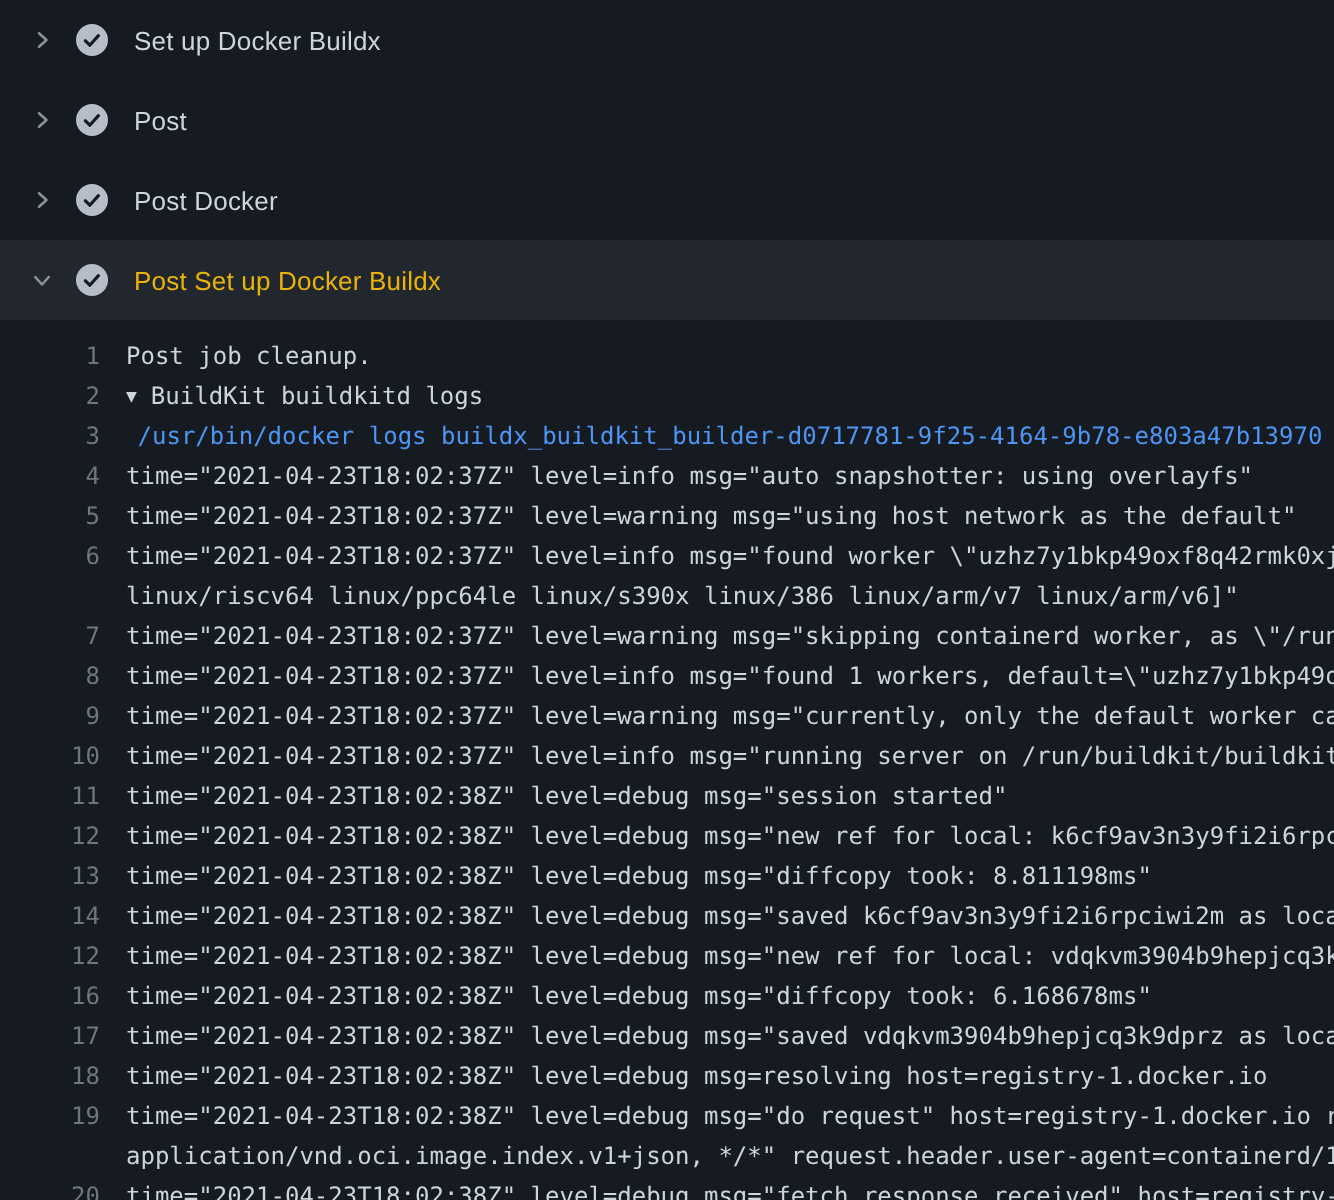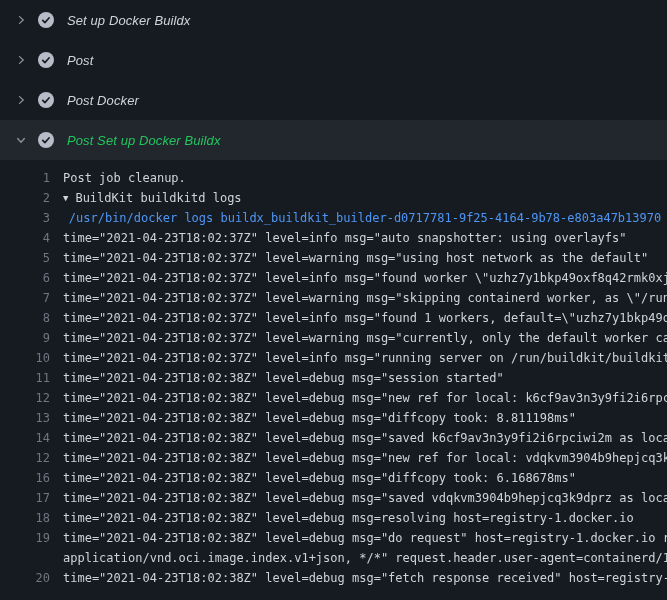--- a/index.html
+++ b/index.html
@@ -12,27 +12,27 @@
   body{background:var(--bg);}
   .screen{
     width:667px;height:600px;overflow:hidden;background:var(--bg);
     font-family:"Liberation Sans",sans-serif;
   }
   .step{
     height:40px;display:flex;align-items:center;
     padding:0 16px 0 13px;cursor:pointer;color:var(--text);
   }
   .step.active{background:var(--bg-active);}
-  .step.active .step-label{color:#22c55e;}
+  .step.active .step-label{color:#eab308;}
   .chev{width:16px;height:16px;display:flex;align-items:center;justify-content:center;color:var(--chevron);flex:none;}
   .chev svg{display:block;}
   .chev.down svg{transform:rotate(90deg);}
   .check{margin-left:9px;width:16px;height:16px;display:flex;align-items:center;color:var(--check);flex:none;}
   .check svg{display:block;}
-  .step-label{margin-left:13px;font-size:13px;letter-spacing:.1px;font-style:italic;}
+  .step-label{margin-left:13px;font-size:13px;letter-spacing:.1px;}
   .log{
     font-family:"DejaVu Sans Mono","Liberation Mono",monospace;
     font-size:12px;line-height:20px;padding-top:8px;color:var(--log-text);
   }
   .log-row{display:flex;height:20px;align-items:baseline;}
   .ln{flex:0 0 50px;text-align:right;color:var(--line-number);cursor:pointer;user-select:none;}
   .lt{margin-left:13px;white-space:pre;overflow:hidden;flex:1;}
   .lt.cmd{color:var(--command-blue);text-align:center;}
   .tri{display:inline-block;font-size:9px;margin-right:7px;transform:translateY(-1px);}
 </style>
@@ -125,20 +125,24 @@
   <div class="log-row">
     <span class="ln">5</span>
     <span class="lt"><span>time="2021-04-23T18:02:37Z" level=warning msg="using host network as the default"</span></span>
   </div>
 
   <div class="log-row">
     <span class="ln">6</span>
     <span class="lt"><span>time="2021-04-23T18:02:37Z" level=info msg="found worker \"uzhz7y1bkp49oxf8q42rmk0xjblp6vx\", platforms: [linux/amd64</span></span>
   </div>
 
+  <div class="log-row">
+    <span class="ln"></span>
+    <span class="lt"><span>linux/riscv64 linux/ppc64le linux/s390x linux/386 linux/arm/v7 linux/arm/v6]"</span></span>
+  </div>
 
   <div class="log-row">
     <span class="ln">7</span>
     <span class="lt"><span>time="2021-04-23T18:02:37Z" level=warning msg="skipping containerd worker, as \"/run/containerd/containerd.sock\" does not exist"</span></span>
   </div>
 
   <div class="log-row">
     <span class="ln">8</span>
     <span class="lt"><span>time="2021-04-23T18:02:37Z" level=info msg="found 1 workers, default=\"uzhz7y1bkp49oxf8q42rmk0xjblp6vx\""</span></span>
   </div>

